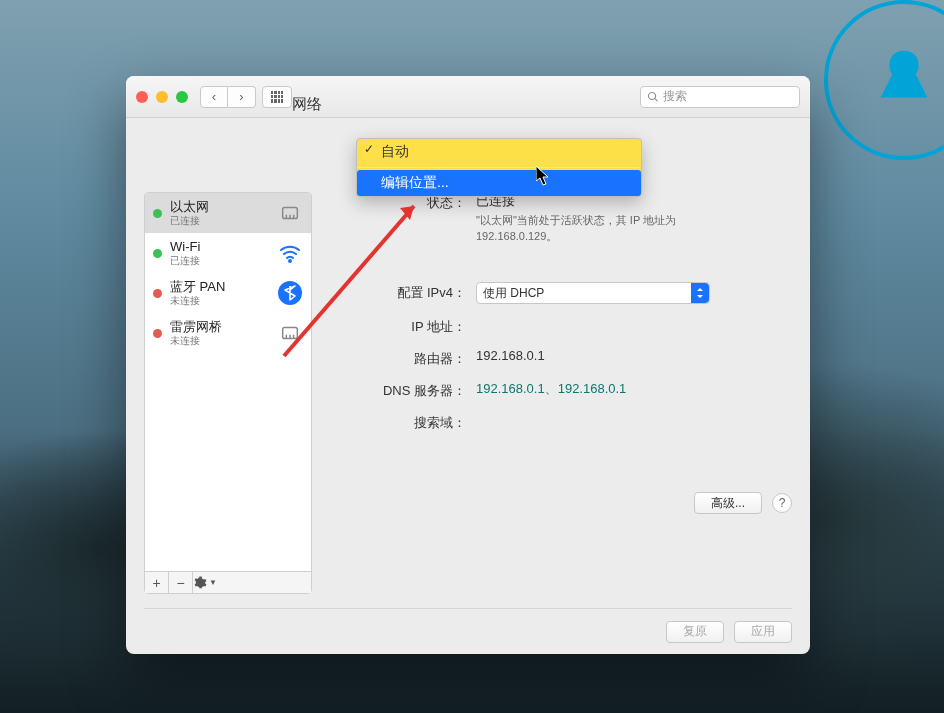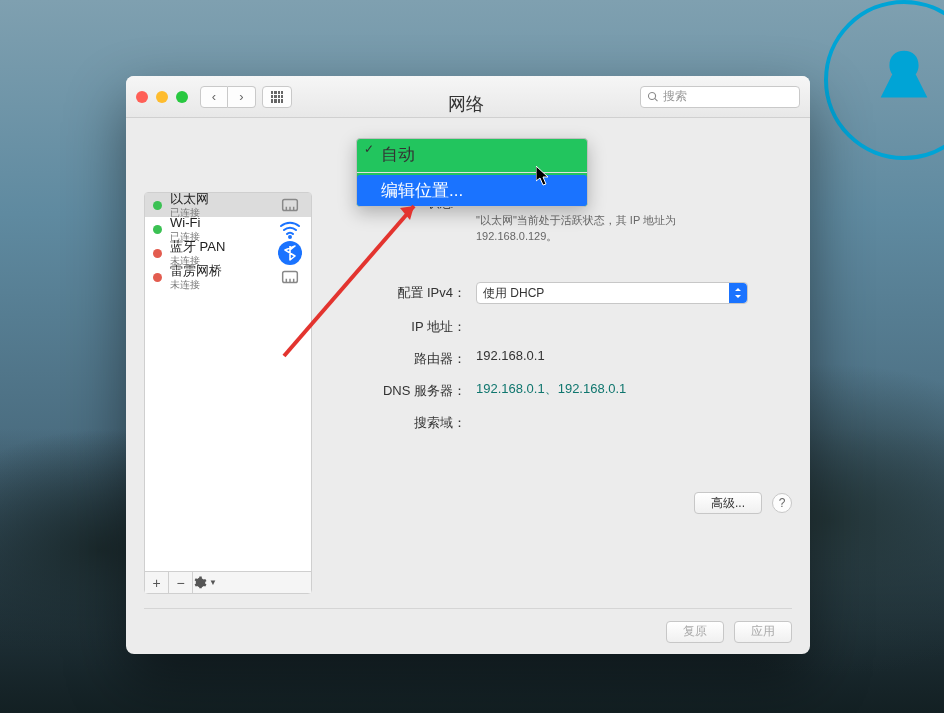--- a/index.html
+++ b/index.html
@@ -40,68 +40,68 @@
   .traffic { display:flex; gap:8px; margin-right:12px;}
   .traffic span { width:12px; height:12px; border-radius:50%; display:block;}
   .tr-close{background:#ff5f57;} .tr-min{background:#febc2e;} .tr-max{background:#28c840;}
   .nav-btns{display:flex;}
   .nav-btn{width:28px;height:22px;border:1px solid #c9c9c9;background:#fdfdfd;display:flex;align-items:center;justify-content:center;color:#666;font-size:13px;}
   .nav-btn.l{border-radius:4px 0 0 4px;}
   .nav-btn.r{border-radius:0 4px 4px 0;border-left:none;}
   .grid-btn{width:30px;height:22px;border:1px solid #c9c9c9;background:#fdfdfd;border-radius:4px;margin-left:6px;display:flex;align-items:center;justify-content:center;}
   .grid-btn .g{width:12px;height:12px;display:grid;grid-template-columns:repeat(4,1fr);grid-template-rows:repeat(3,1fr);gap:1px;}
   .grid-btn .g i{background:#666;}
-  .title{flex:1;text-align:center;font-size:18px;color:#333;margin-top:15px;}
+  .title{flex:1;font-size:15px;color:#333;margin-top:15px;}
   .search{width:160px;height:22px;border:1px solid #c9c9c9;border-radius:4px;background:#fff;display:flex;align-items:center;padding:0 6px;color:#999;font-size:12px;}
   .search svg{width:12px;height:12px;margin-right:4px;fill:#888;}
 
   .body {flex:1; position:relative; padding:14px 18px 14px 18px;}
 
   .loc-row{display:flex;align-items:center;justify-content:center;margin-top:4px;margin-bottom:10px;font-size:13px;color:#333;position:relative;height:22px;}
   .loc-label{margin-right:4px;}
 
   .dropdown{
     position:absolute; left:212px; top:2px;
-    width:232px;
-    background:#22c55e;border:1px solid #bfbfbf;border-radius:4px;
+    width:286px;
+    background:#fde047;border:1px solid #bfbfbf;border-radius:4px;
     box-shadow:0 6px 18px rgba(0,0,0,0.25);
     z-index:50;
-    font-size:17px;
+    font-size:14px;
   }
   .dropdown .opt{padding:4px 10px 4px 24px;position:relative;border-radius:3px;}
   .dropdown .opt.checked::before{content:"✓";position:absolute;left:7px;top:3px;color:#333;font-size:12px;}
   .dropdown hr{border:none;border-top:1px solid #e0e0e0;margin:2px 0;}
   .dropdown .opt.hl{background:#1a73ff;color:#fff;}
   .cursor-ptr{position:absolute; left:392px; top:30px; z-index:60;}
 
   .content-row{display:flex;gap:16px;margin-top:34px;}
   .sidebar{
     width:168px;height:402px;background:#fff;border:1px solid #cfcfcf;border-radius:4px;
     display:flex;flex-direction:column;
   }
   .sb-list{flex:1;overflow:hidden;}
-  .sb-item{display:flex;align-items:center;height:24px;padding:0 8px;border-bottom:0;}
+  .sb-item{display:flex;align-items:center;height:40px;padding:0 8px;border-bottom:0;}
   .sb-item.sel{background:#dcdcdc;}
   .dot{width:9px;height:9px;border-radius:50%;margin-right:8px;flex-shrink:0;}
   .dot.green{background:#3bc153;} .dot.red{background:#e35c4f;}
   .sb-text{flex:1;display:flex;flex-direction:column;line-height:1.15;}
   .sb-name{font-size:13px;color:#222;}
   .sb-status{font-size:10px;color:#777;}
   .sb-icon{width:26px;height:26px;display:flex;align-items:center;justify-content:center;}
   .sb-toolbar{height:22px;border-top:1px solid #cfcfcf;display:flex;align-items:center;background:#f5f5f5;}
   .sb-toolbar .tbtn{width:24px;height:100%;display:flex;align-items:center;justify-content:center;border-right:1px solid #cfcfcf;font-size:14px;color:#555;}
   .gear-wrap{display:flex;align-items:center;}
 
   .detail{flex:1;font-size:13px;color:#333;}
   .drow{display:flex;align-items:flex-start;margin-bottom:12px;}
   .drow .lab{width:148px;text-align:right;padding-right:10px;color:#333;padding-top:2px;}
   .drow .val{flex:1;}
   .sub{font-size:11px;color:#666;margin-top:3px;line-height:1.4;max-width:250px;}
   .select{
-    width:272px;height:22px;border:1px solid #c7c7c7;border-radius:4px;
+    width:234px;height:22px;border:1px solid #c7c7c7;border-radius:4px;
     background:#fff;display:flex;align-items:center;padding:0 6px;position:relative;font-size:12px;
   }
   .select .arrow{position:absolute;right:0;top:0;width:18px;height:100%;background:#1a73ff;border-radius:0 4px 4px 0;display:flex;align-items:center;justify-content:center;color:#fff;font-size:9px;}
   .muted{color:#0f766e;}
 
   .footer{display:flex;justify-content:flex-end;align-items:center;margin-top:auto;padding:0 18px 8px;height:38px;gap:10px;}
   .btn{height:22px;padding:0 16px;border:1px solid #c7c7c7;border-radius:4px;background:linear-gradient(#fff,#f0f0f0);font-size:12px;color:#333;display:flex;align-items:center;}
   .btn.dis{color:#aaa;}
   .helpq{width:20px;height:20px;border:1px solid #c7c7c7;border-radius:50%;display:flex;align-items:center;justify-content:center;font-size:12px;color:#666;background:#fdfdfd;}
   .sep-line{height:1px;background:#d5d5d5;margin:0 18px 8px;}

